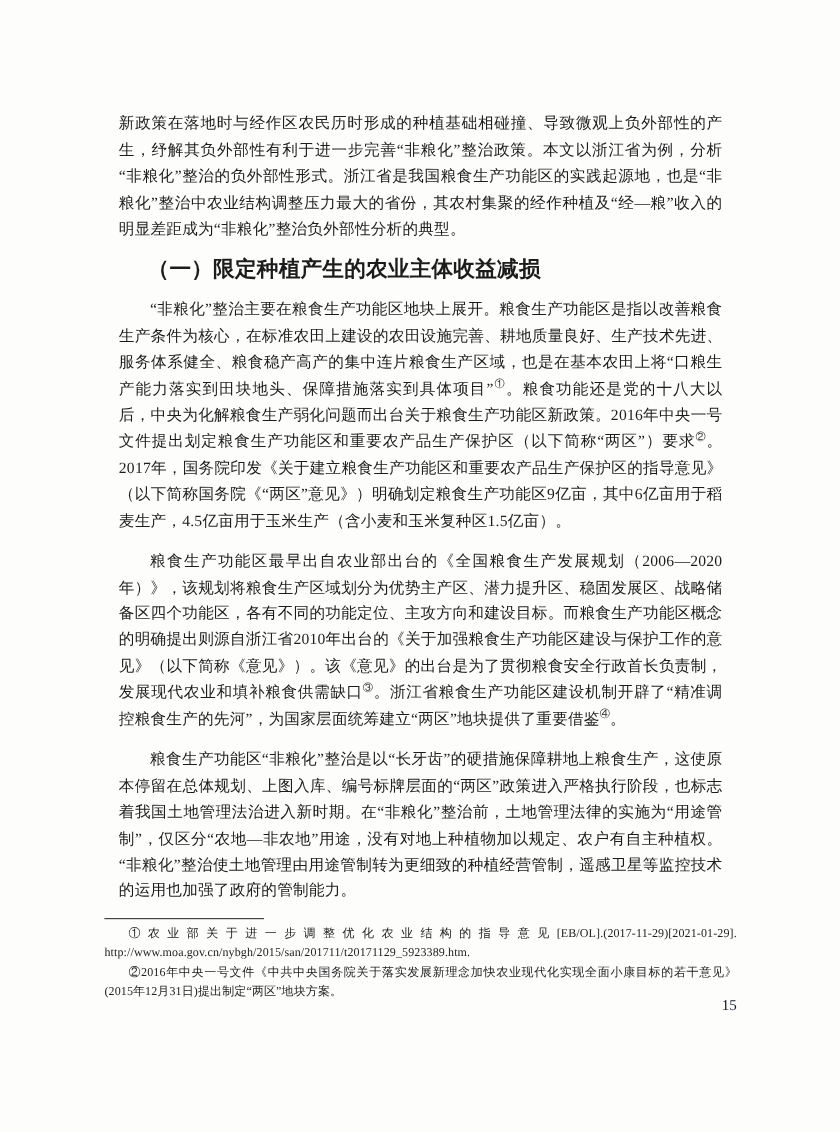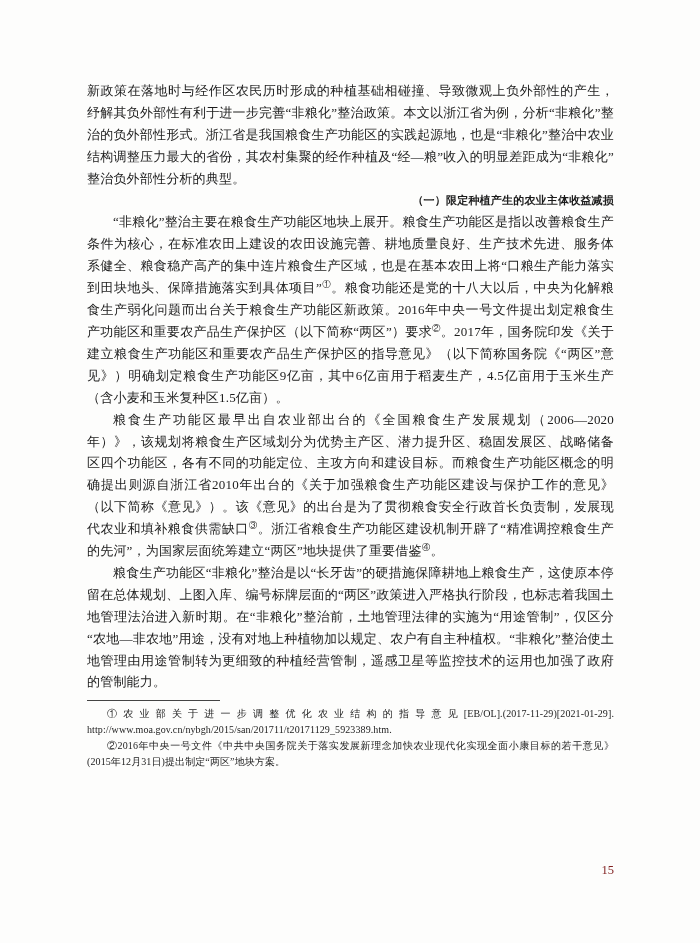--- a/index.html
+++ b/index.html
@@ -18,40 +18,39 @@
     font-family: "Liberation Serif", "DejaVu Serif", serif;
     color: #1c1c1c;
   }
   .text-block {
     position: absolute;
     left: 87px;
     top: 80px;
     width: 527px;
   }
   .body-para {
-    margin: 0;
+    margin: 12px;
     font-size: 13px;
     line-height: 21.9px;
     text-align: justify;
     text-justify: inter-ideograph;
     text-indent: 2em;
     letter-spacing: 0.2px;
   }
   .body-para.no-indent {
     text-indent: 0;
   }
   .section-heading {
     margin: 0;
     font-family: "Liberation Sans", "DejaVu Sans", sans-serif;
     font-weight: bold;
-    font-size: 11px;
+    font-size: 18px;
     line-height: 21.9px;
     text-indent: 2em;
     letter-spacing: 0.2px;
-    text-align: right;
   }
   sup.fn-ref {
     font-size: 8.5px;
     line-height: 0;
     vertical-align: super;
   }
   .footnotes {
     margin-top: 7px;
   }
   .footnote-separator {
@@ -66,25 +65,25 @@
     line-height: 16px;
     text-align: justify;
     text-justify: inter-ideograph;
     text-indent: 2em;
     letter-spacing: 0.1px;
     color: #222;
   }
   .page-number {
     position: absolute;
     left: 87px;
-    top: 863px;
+    top: 831px;
     width: 527px;
     text-align: right;
     font-size: 12.5px;
-    color: #7f1d1d;
+    color: #0f172a;
   }
 </style>
 </head>
 <body>
 
 <div class="page">
   <div class="text-block">
 
     <p class="body-para no-indent">新政策在落地时与经作区农民历时形成的种植基础相碰撞、导致微观上负外部性的产生，纾解其负外部性有利于进一步完善“非粮化”整治政策。本文以浙江省为例，分析“非粮化”整治的负外部性形式。浙江省是我国粮食生产功能区的实践起源地，也是“非粮化”整治中农业结构调整压力最大的省份，其农村集聚的经作种植及“经—粮”收入的明显差距成为“非粮化”整治负外部性分析的典型。</p>
 

